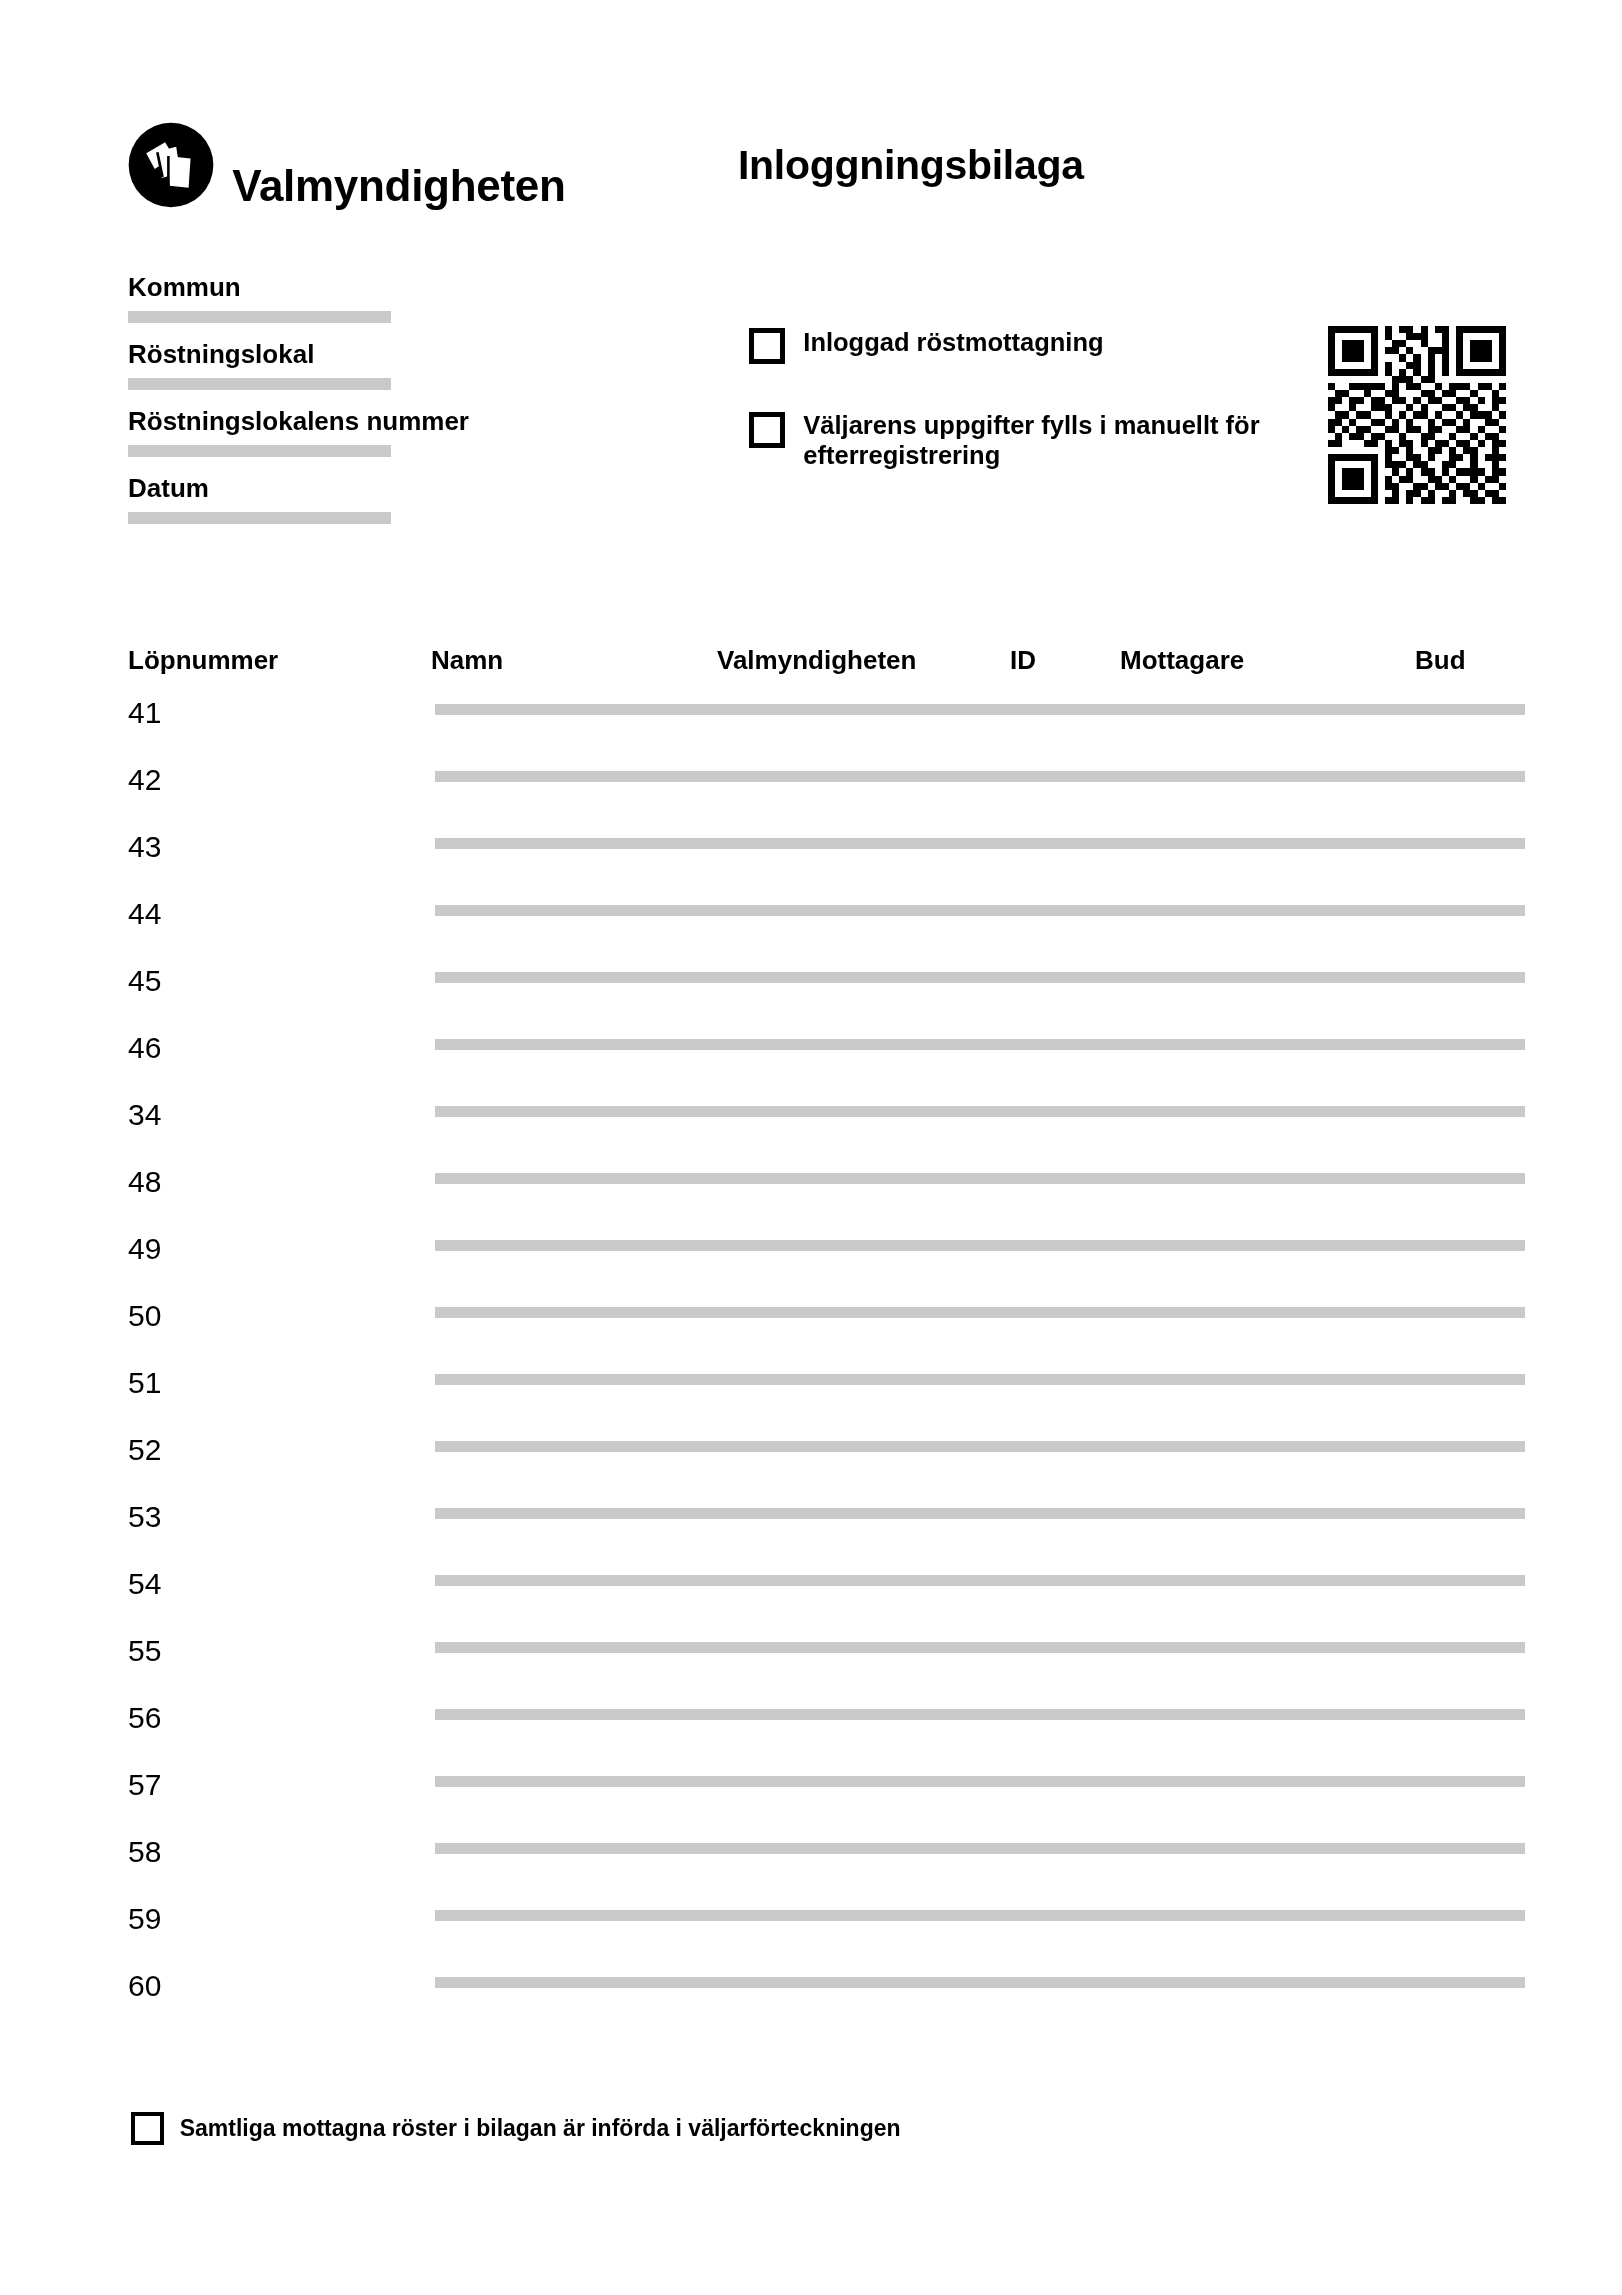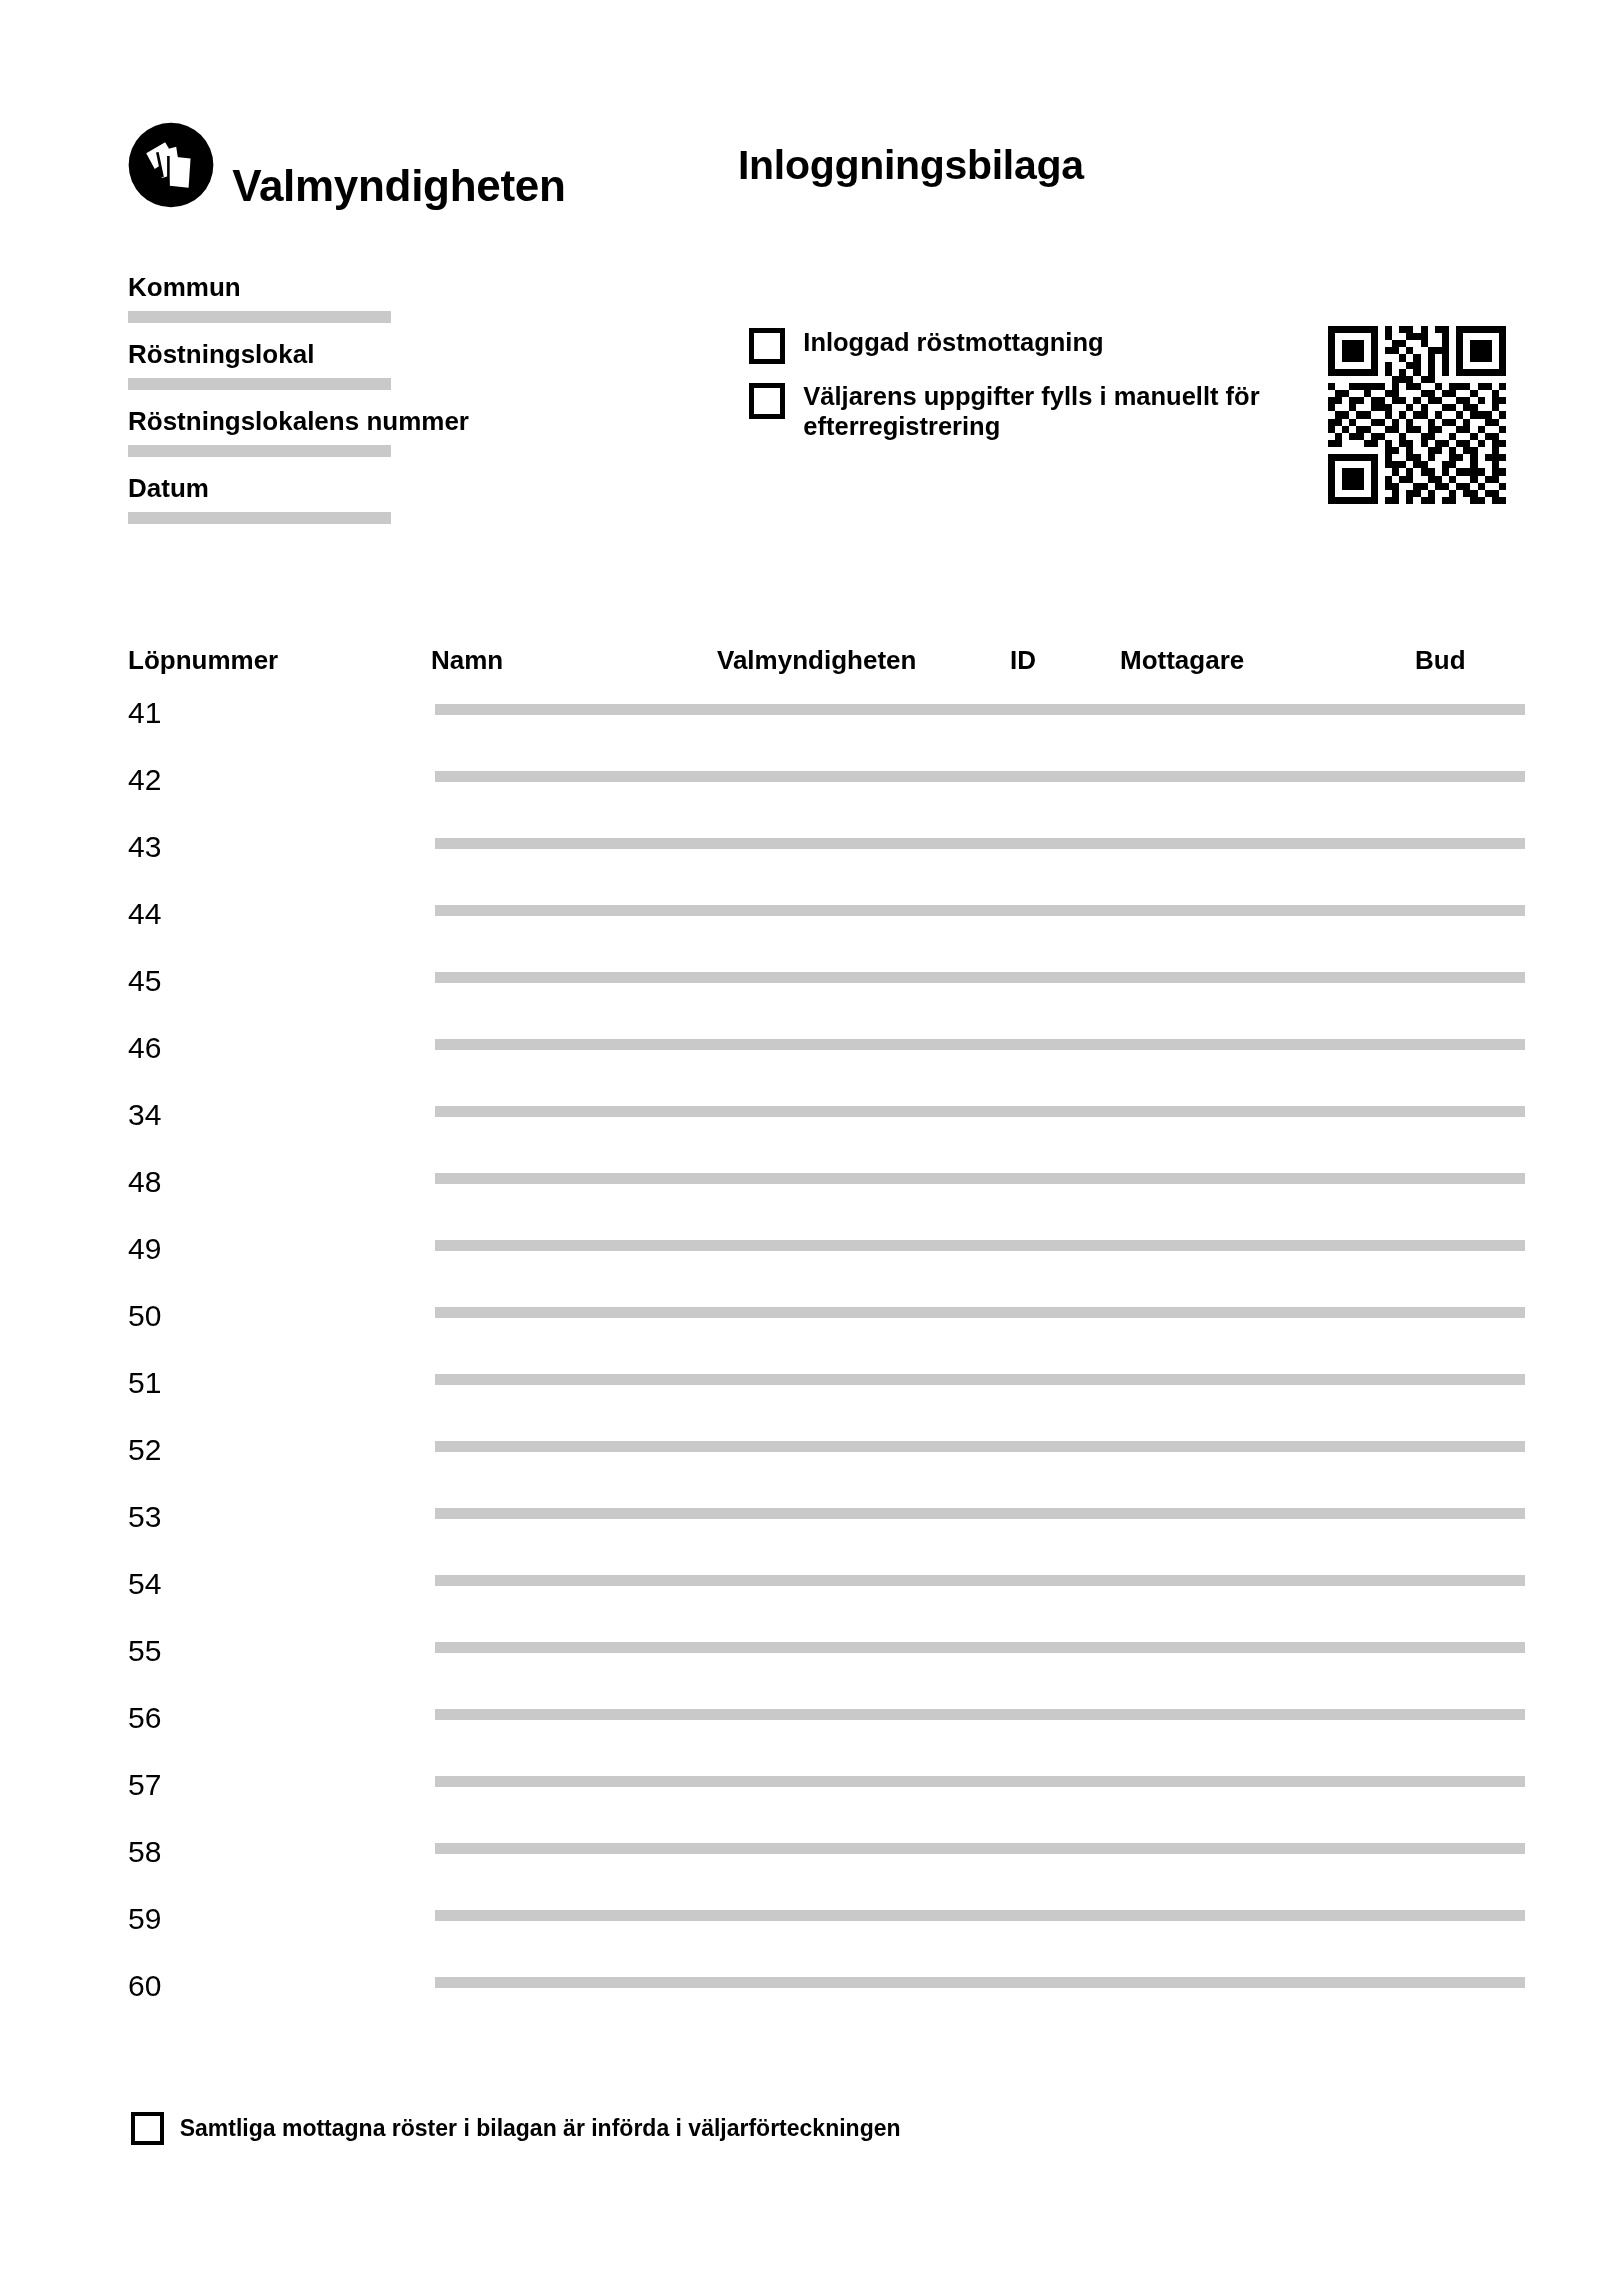--- a/index.html
+++ b/index.html
@@ -82,21 +82,21 @@
     position: absolute;
     left: 749px;
     top: 327px;
     width: 523px;
   }
   .check-row {
     display: flex;
     align-items: flex-start;
     gap: 18.3px;
   }
-  .check-row + .check-row { margin-top: 17px; }
+  .check-row + .check-row { margin-top: 46px; }
   .checkbox {
     width: 26px;
     height: 26px;
     border: 5.2px solid #000000;
     flex: 0 0 auto;
     background: #ffffff;
     margin-top: 1.3px;
   }
   .check-label {
     font-size: 25.5px;

